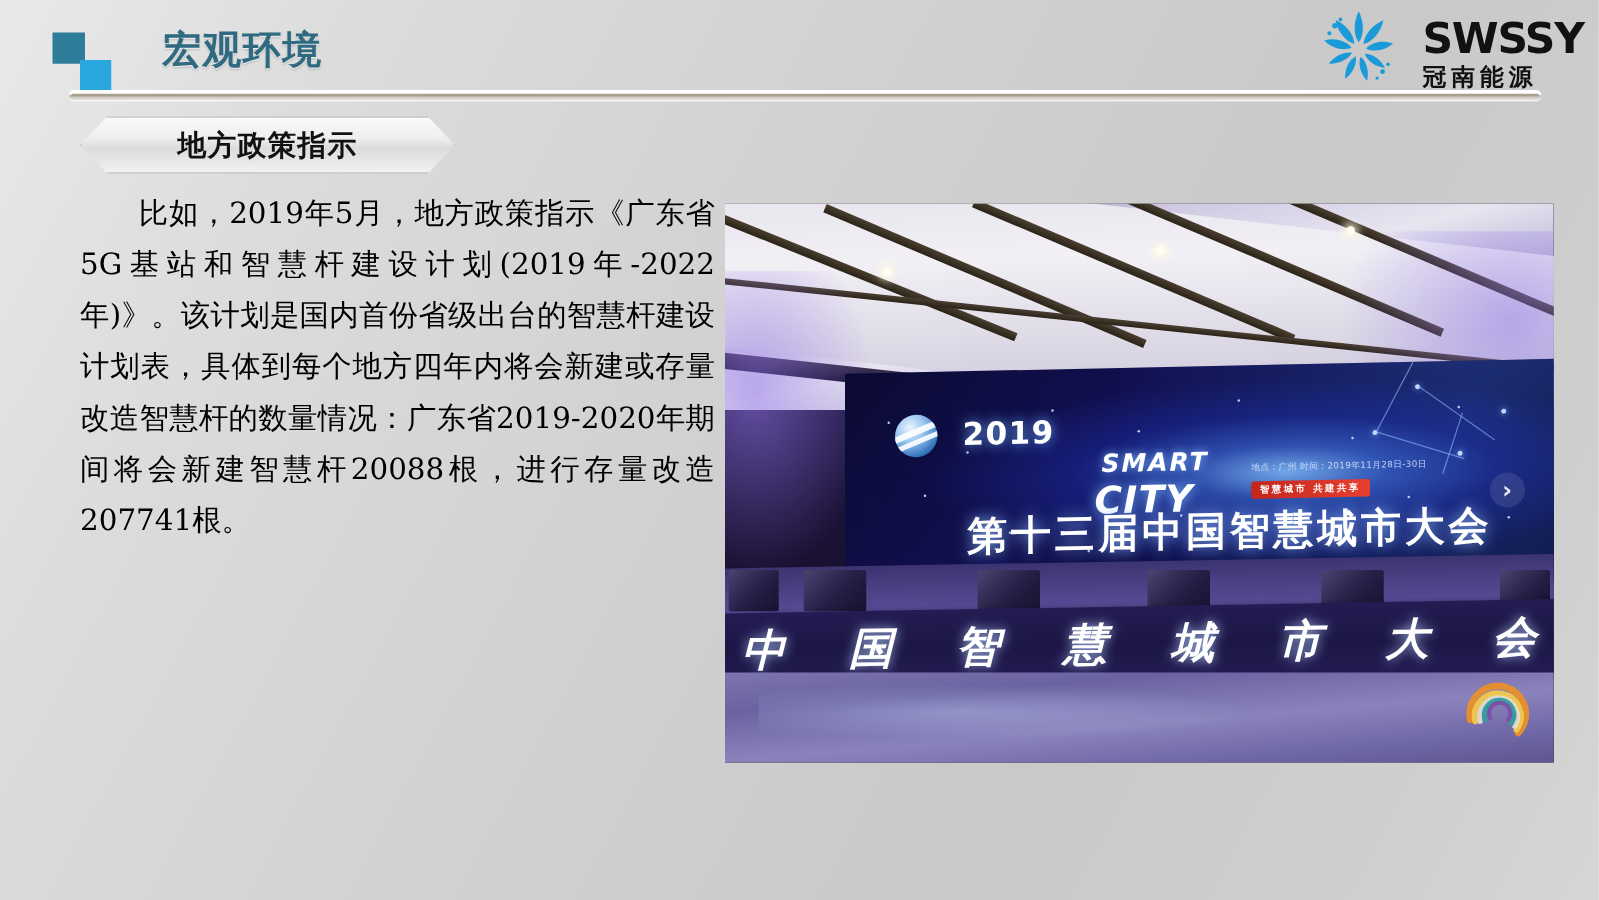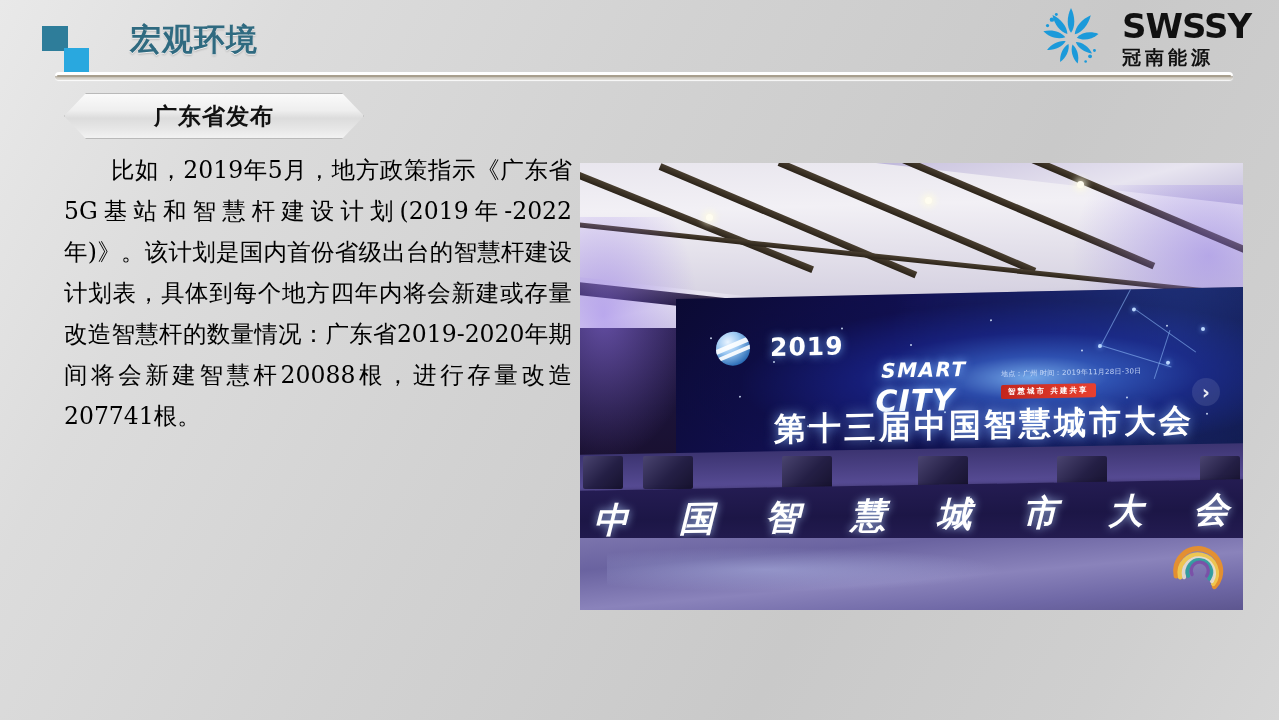--- a/index.html
+++ b/index.html
@@ -34,21 +34,21 @@
     border-radius: 4px;
     background: linear-gradient(to bottom, #ffffff 0%, #ffffff 42%, #b6b0a4 58%, #cfcac1 72%, #e4e2dd 100%);
     box-shadow: 0 1px 1px rgba(255,255,255,.9);
   }
   #header-divider::before {
     content: ""; position: absolute; left: 2px; top: 3px;
     width: 1174px; height: 2px; background: #a89f8e; border-radius: 2px;
   }
 
   
-  #brand { position: absolute; right: 28px; top: 4px; height: 68px; display: flex; align-items: center; gap: 12px; }
+  #brand { position: absolute; right: 12px; top: 4px; height: 68px; display: flex; align-items: flex-end; gap: 12px; }
   #brand-mark { width: 78px; height: 66px; position: relative; }
   #brand-text { display: flex; flex-direction: column; align-items: flex-start; justify-content: center; }
   #brand-name {
     font-family: "DejaVu Sans", sans-serif;
     font-size: 34px; font-weight: 800; letter-spacing: -1px;
     color: #111; line-height: 1;
   }
   #brand-sub {
     font-family: "DejaVu Sans", sans-serif;
     font-size: 19px; font-weight: 700; letter-spacing: 4px;
@@ -297,21 +297,21 @@
       </svg>
     </div>
     <div id="brand-text">
       <div id="brand-name">SWSSY</div>
       <div id="brand-sub">冠南能源</div>
     </div>
   </div>
 </div>
 
 <div id="subtitle-banner">
-  <span id="subtitle-text">广东省发布</span>
+  <span id="subtitle-text">地方政策指示</span>
 </div>
 
 <div id="body-col">
   <p>比如，2019年5月，地方政策指示《广东省5G基站和智慧杆建设计划(2019年-2022年)》。该计划是国内首份省级出台的智慧杆建设计划表，具体到每个地方四年内将会新建或存量改造智慧杆的数量情况：广东省2019-2020年期间将会新建智慧杆20088根，进行存量改造207741根。</p>
 </div>
 
 <div id="photo">
   <div id="photo-inner">
 
     <div class="ceil-bg"></div>

